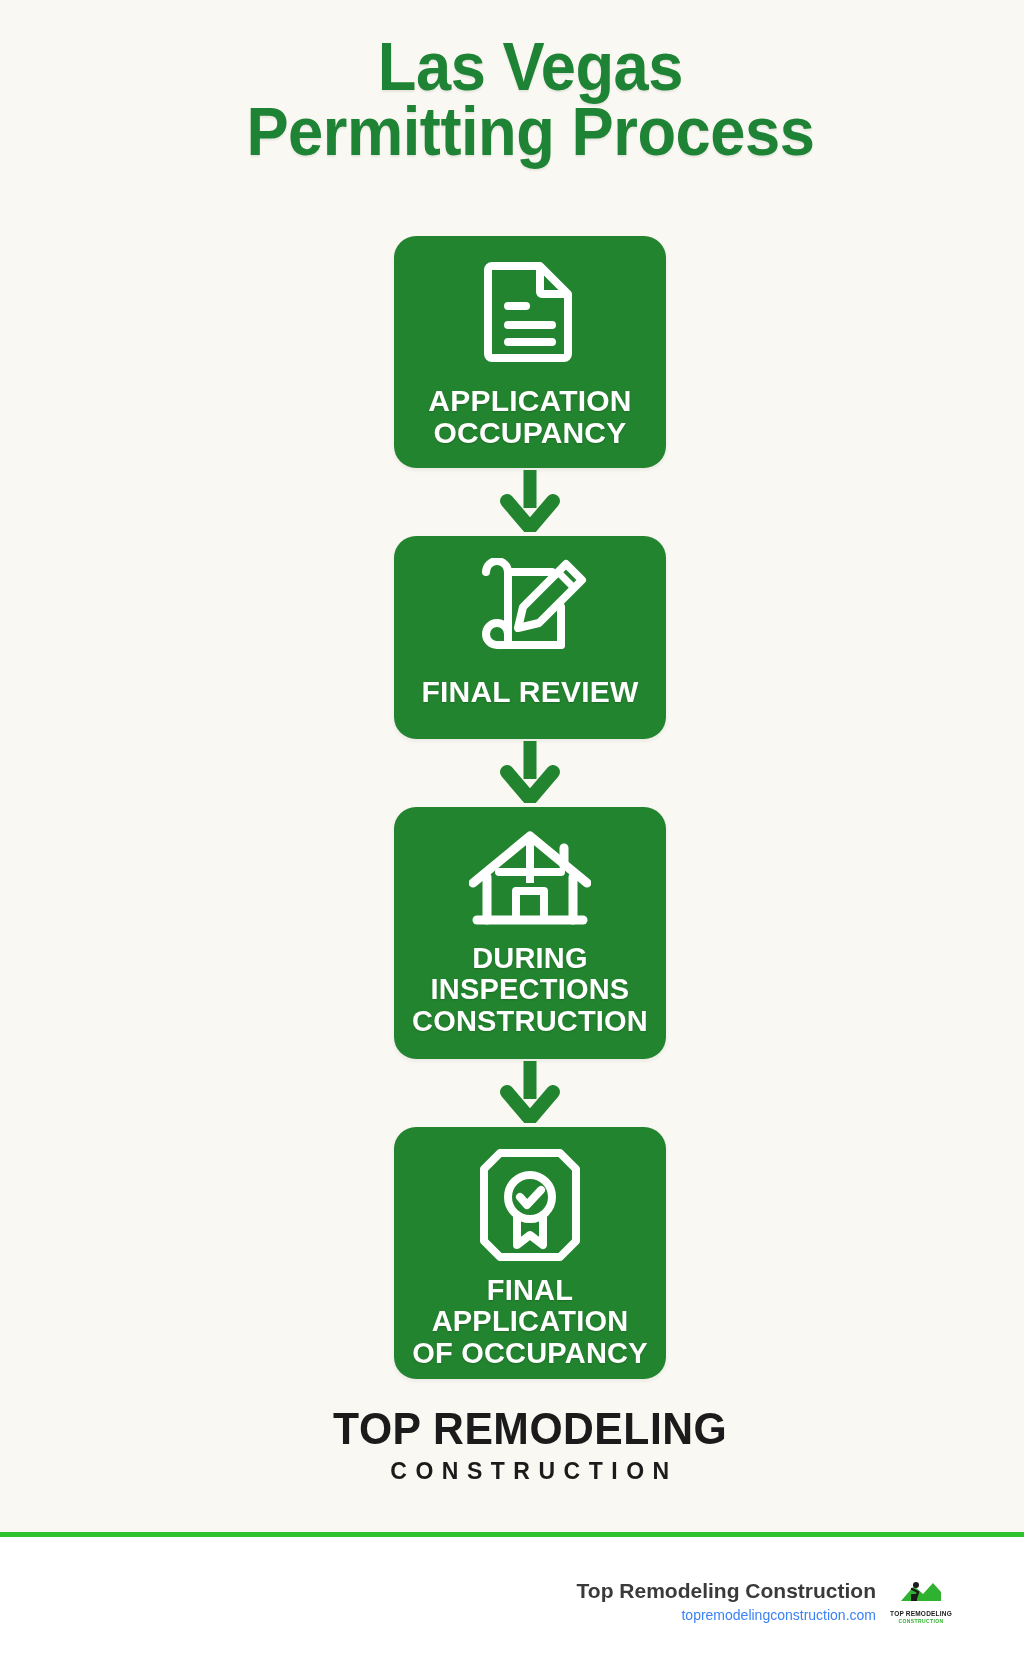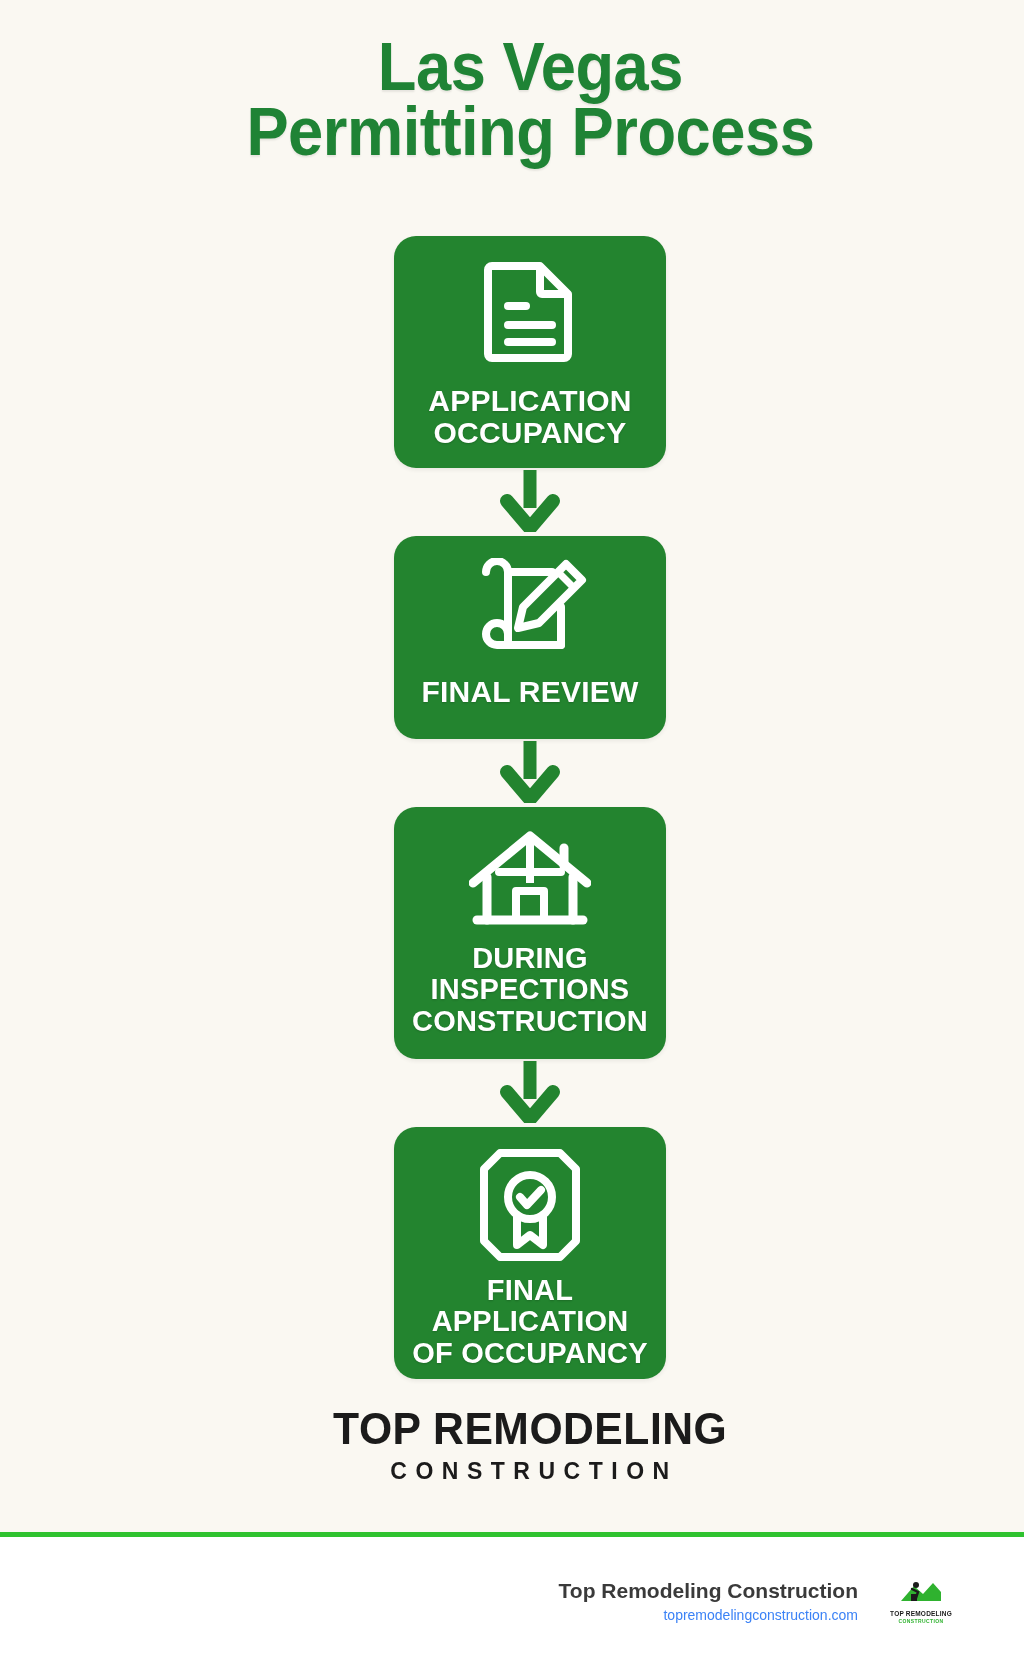--- a/index.html
+++ b/index.html
@@ -120,21 +120,21 @@
     height: 129px;
     background: #ffffff;
     display: flex;
     align-items: center;
     justify-content: flex-end;
     box-sizing: border-box;
     padding-right: 72px;
   }
   .footer-text {
     text-align: right;
-    margin-right: 32px;
+    margin-right: 14px;
   }
   .footer-name {
     color: #3a3a3a;
     font-weight: bold;
     font-size: 21px;
     line-height: 1.3;
   }
   .footer-url {
     color: #3b82f6;
     font-size: 14px;

